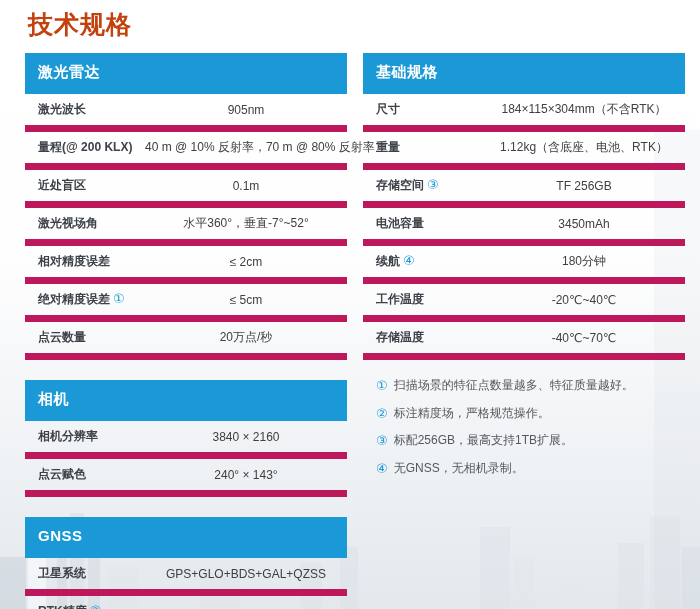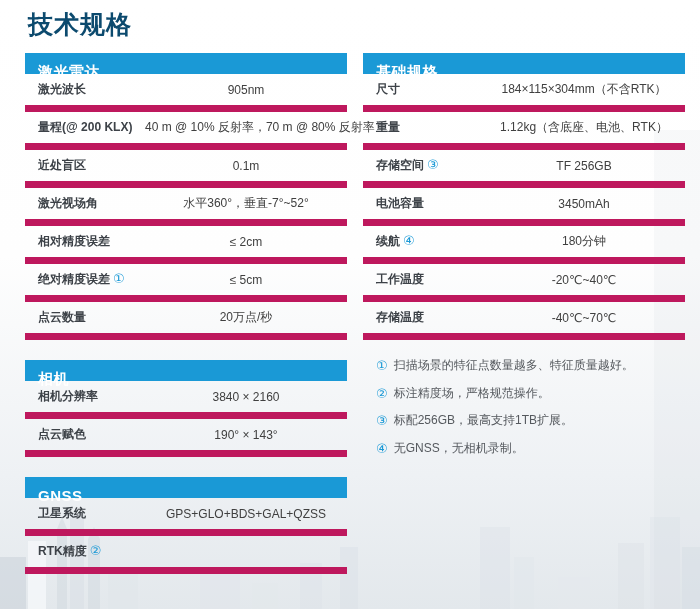--- a/index.html
+++ b/index.html
@@ -32,38 +32,38 @@
   .content {
     position: absolute;
     top: 0;
     left: 0;
     right: 0;
   }
   .page-title {
     margin: 8px 0 0 28px;
     font-size: 25px;
     font-weight: 700;
-    color: #0c4a6e;
+    color: #c2410c;
     letter-spacing: 1px;
   }
   .columns {
     display: flex;
     gap: 16px;
     margin: 12px 15px 0 25px;
   }
   .col {
     flex: 1;
     min-width: 0;
   }
   .section-header {
     background: #1a99d6;
     color: #ffffff;
     font-size: 15px;
     font-weight: 700;
-    height: 21px;
+    height: 41px;
     line-height: 38px;
     padding-left: 13px;
     letter-spacing: 0.5px;
   }
   .col .section-header:not(:first-child) {
     margin-top: 20px;
   }
   .spec-row {
     display: flex;
     align-items: center;
@@ -169,21 +169,21 @@
           <div class="spec-label"><span>点云数量</span></div>
           <div class="spec-value">20万点/秒</div>
         </div>
         <div class="section-header">相机</div>
         <div class="spec-row">
           <div class="spec-label"><span>相机分辨率</span></div>
           <div class="spec-value">3840 × 2160</div>
         </div>
         <div class="spec-row">
           <div class="spec-label"><span>点云赋色</span></div>
-          <div class="spec-value">190° × 143°</div>
+          <div class="spec-value">240° × 143°</div>
         </div>
         <div class="section-header">GNSS</div>
         <div class="spec-row">
           <div class="spec-label"><span>卫星系统</span></div>
           <div class="spec-value">GPS+GLO+BDS+GAL+QZSS</div>
         </div>
         <div class="spec-row">
           <div class="spec-label"><span>RTK精度</span><span class="ref-marker">②</span></div>
         </div>
       </div>

